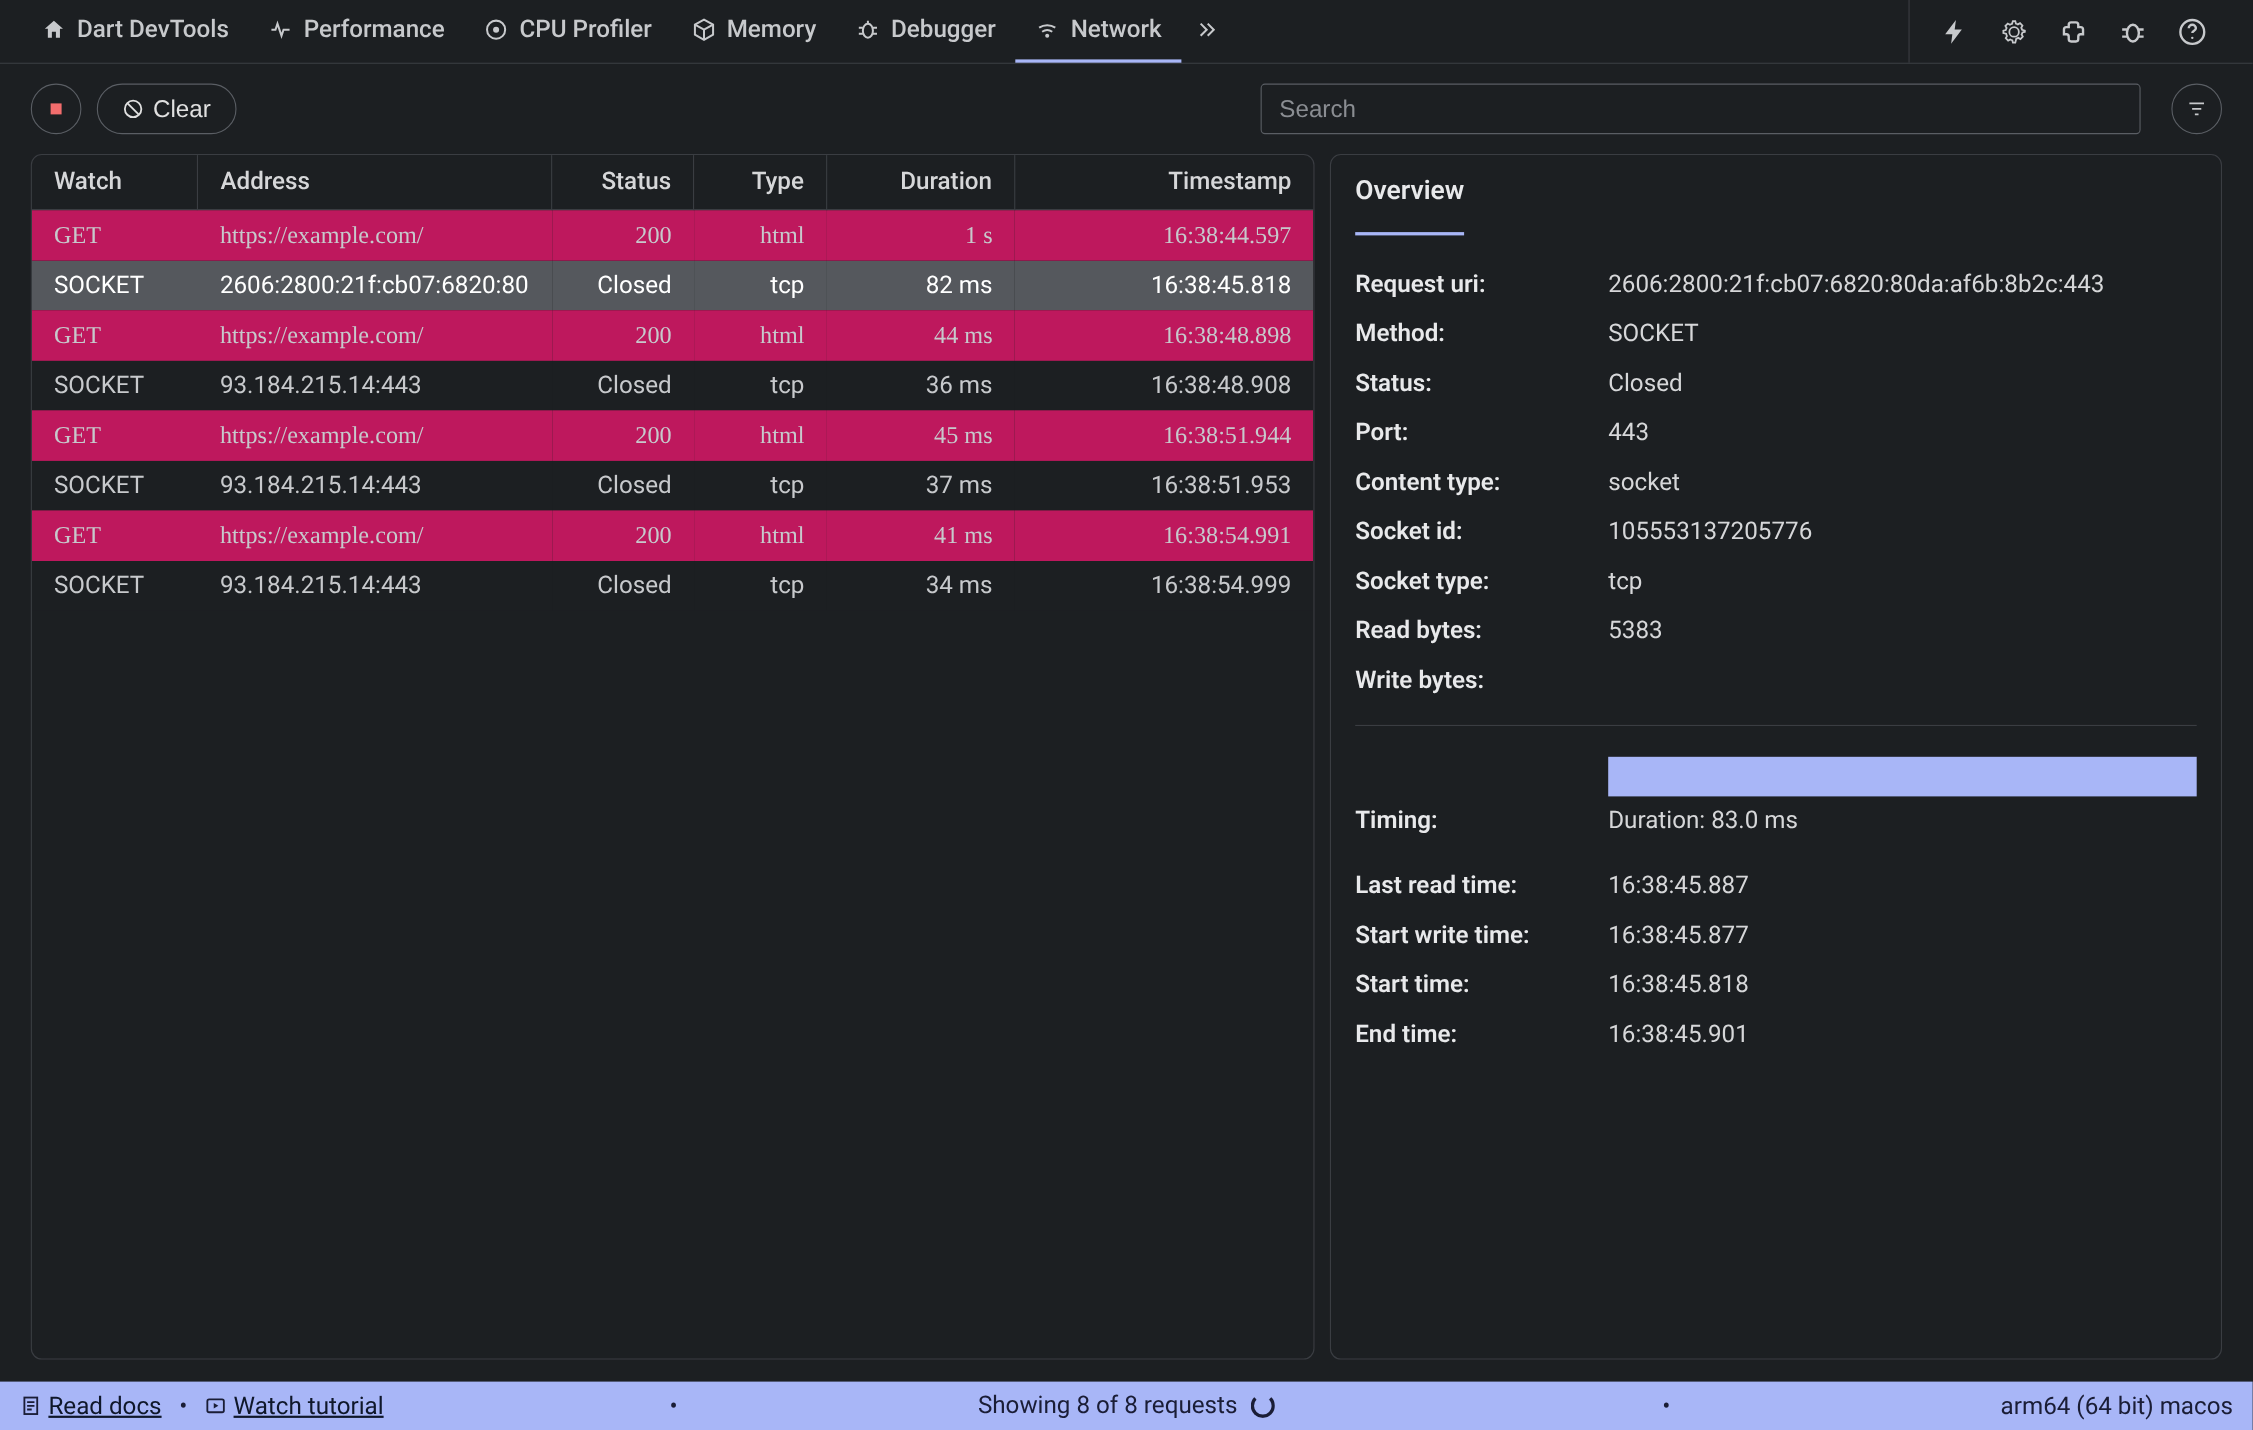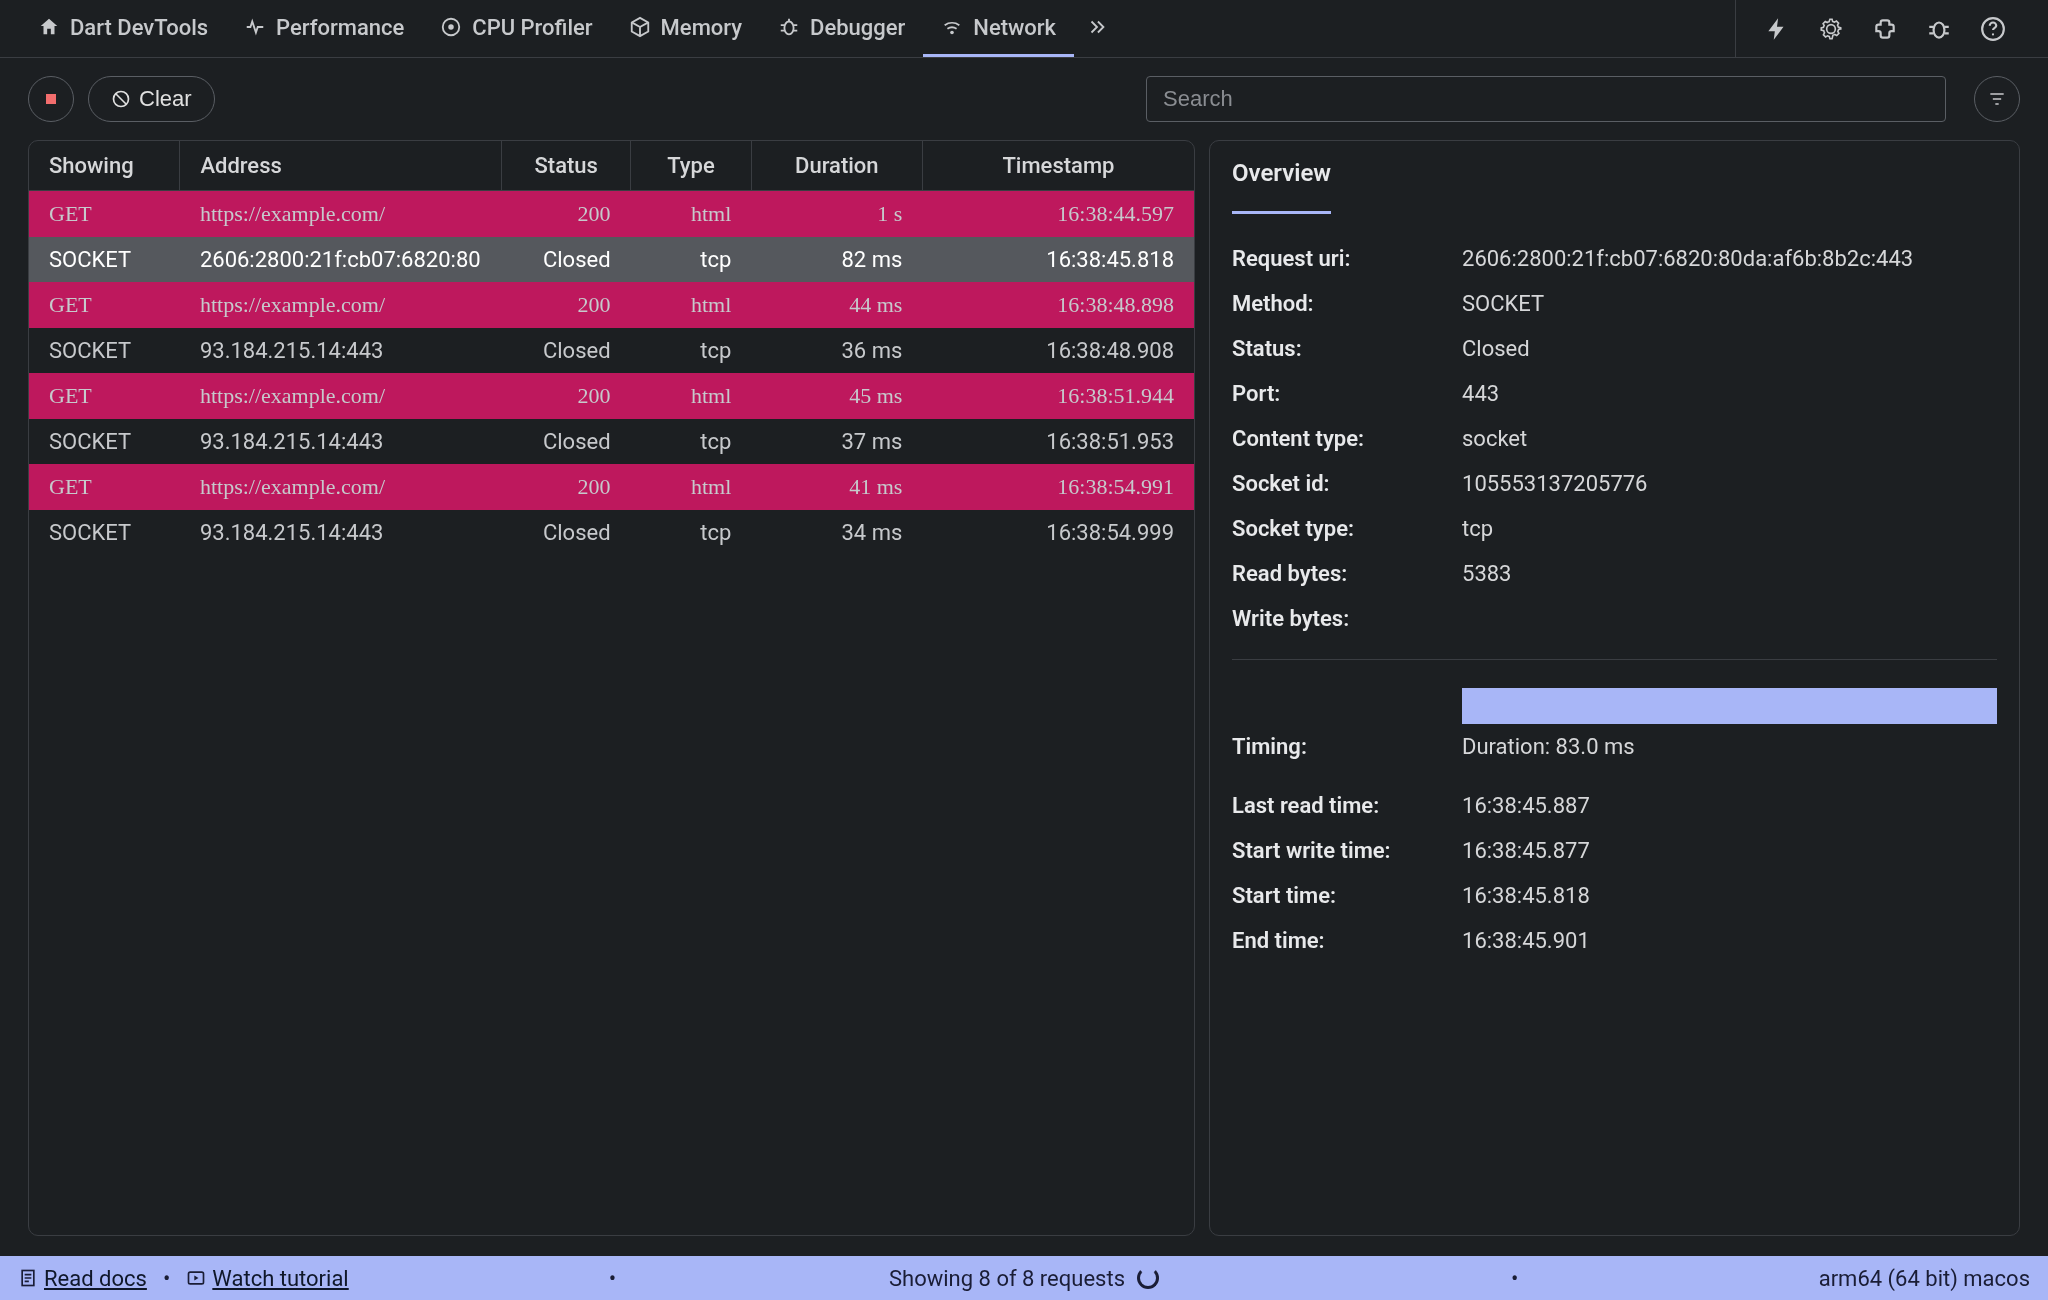--- a/index.html
+++ b/index.html
@@ -118,21 +118,21 @@
     
     table { width:100%; border-collapse: collapse; font-size: 22px; }
     thead th {
       text-align: left;
       font-weight: 500;
       color: #d6d7d9;
       padding: 12px 20px;
       border-bottom: 1px solid #3a3d42;
       border-right: 1px solid #3a3d42;
     }
-    thead th.r { text-align: center; }
+    thead th.r { text-align: right; }
     tbody td {
       padding: 10px 20px;
       color: #c7c9cc;
       white-space: nowrap;
       overflow: hidden;
       text-overflow: ellipsis;
     }
     tbody td.r { text-align: right; }
     tbody tr.odd { background: #be185d; font-family: Liberation Serif, serif; }
     tbody tr.even { background: #1c1f22; }
@@ -281,21 +281,21 @@
         <path d="M4 6h16M7 12h10M10 18h4" stroke="#c7c9cc" stroke-width="2"></path>
       </svg>
   </button>
 </div>
 
 <div class="main">
   <div class="table-panel">
     <table>
       <thead>
         <tr>
-          <th class="col-method">Showing</th>
+          <th class="col-method">Watch</th>
           <th class="col-address">Address</th>
           <th class="col-status r">Status</th>
           <th class="col-type r">Type</th>
           <th class="col-duration r">Duration</th>
           <th class="col-timestamp r" style="border-right:none">Timestamp</th>
         </tr>
       </thead>
       <tbody id="tbody">
           <tr class="odd">
             <td class="col-method ">GET</td>

